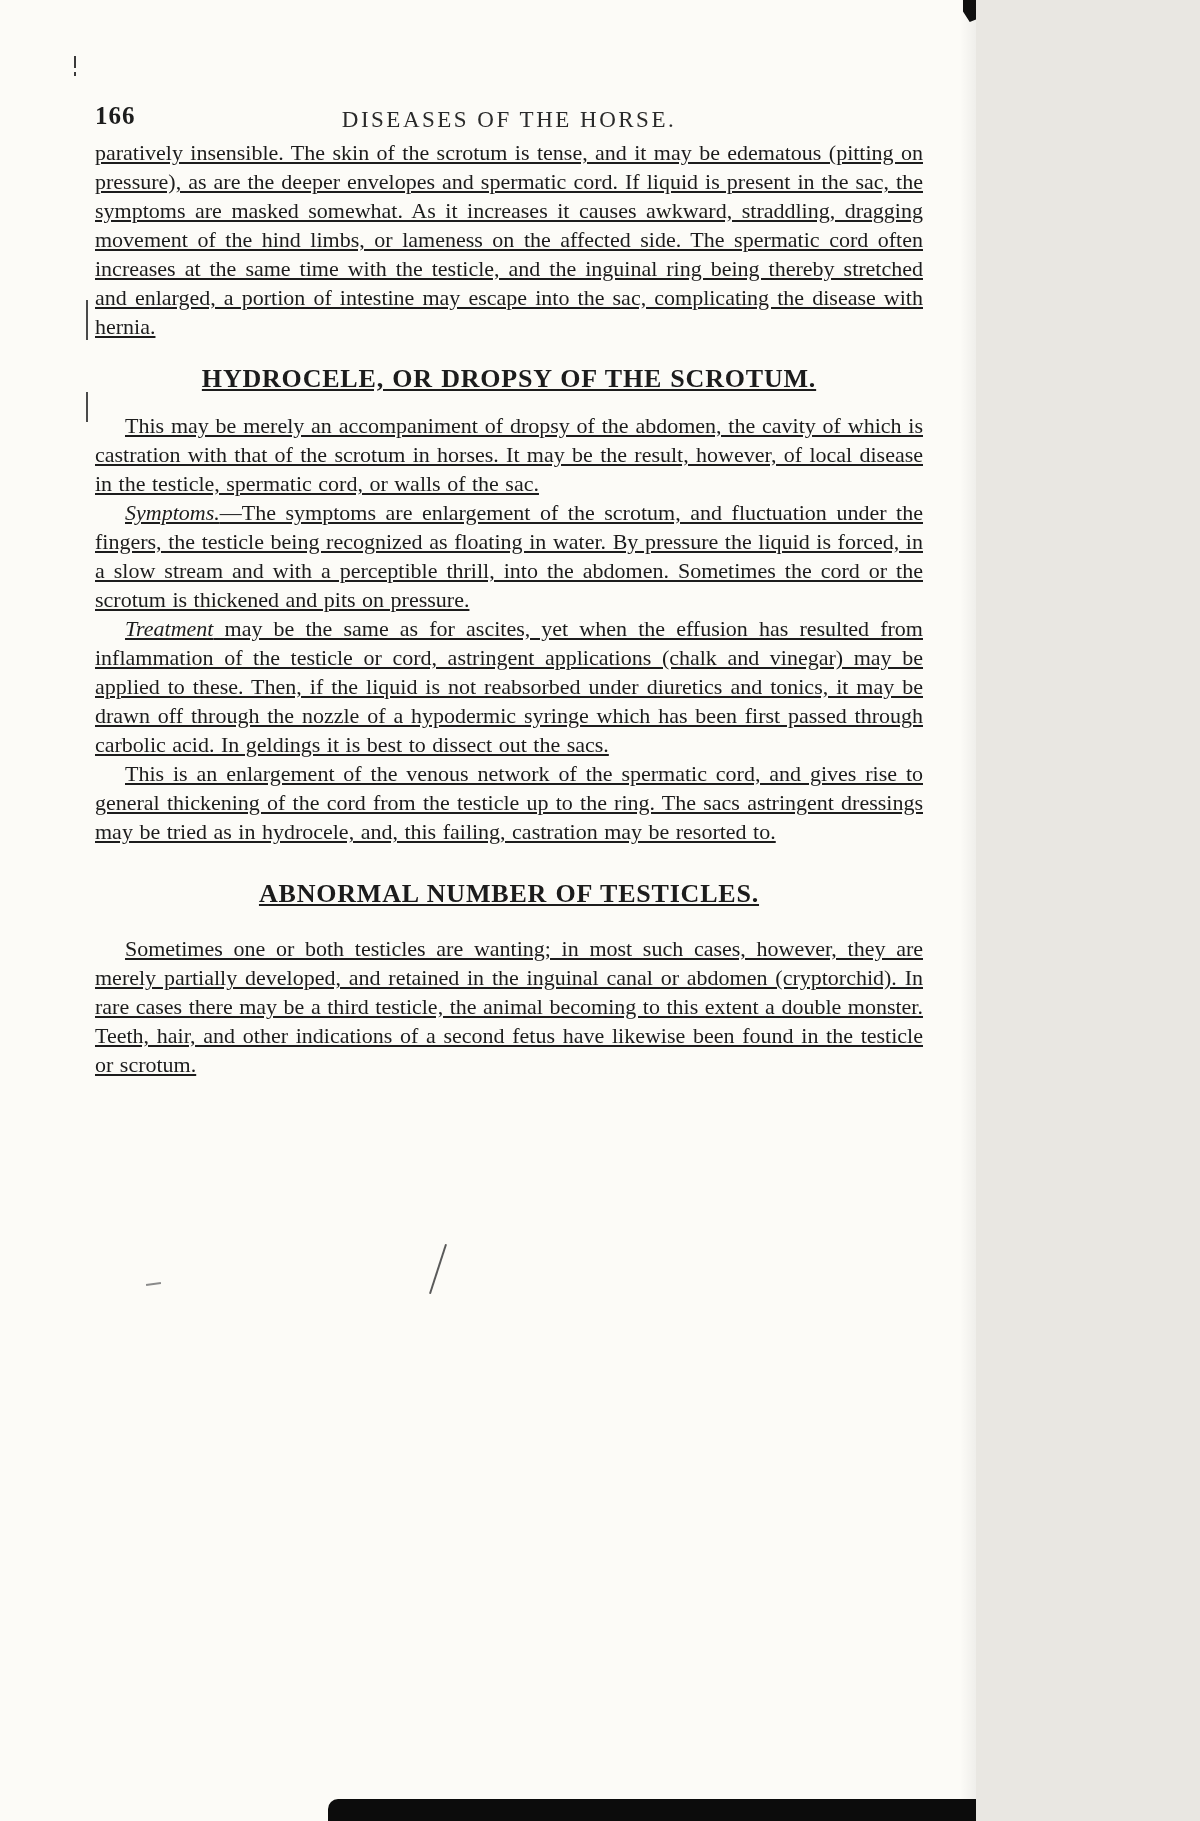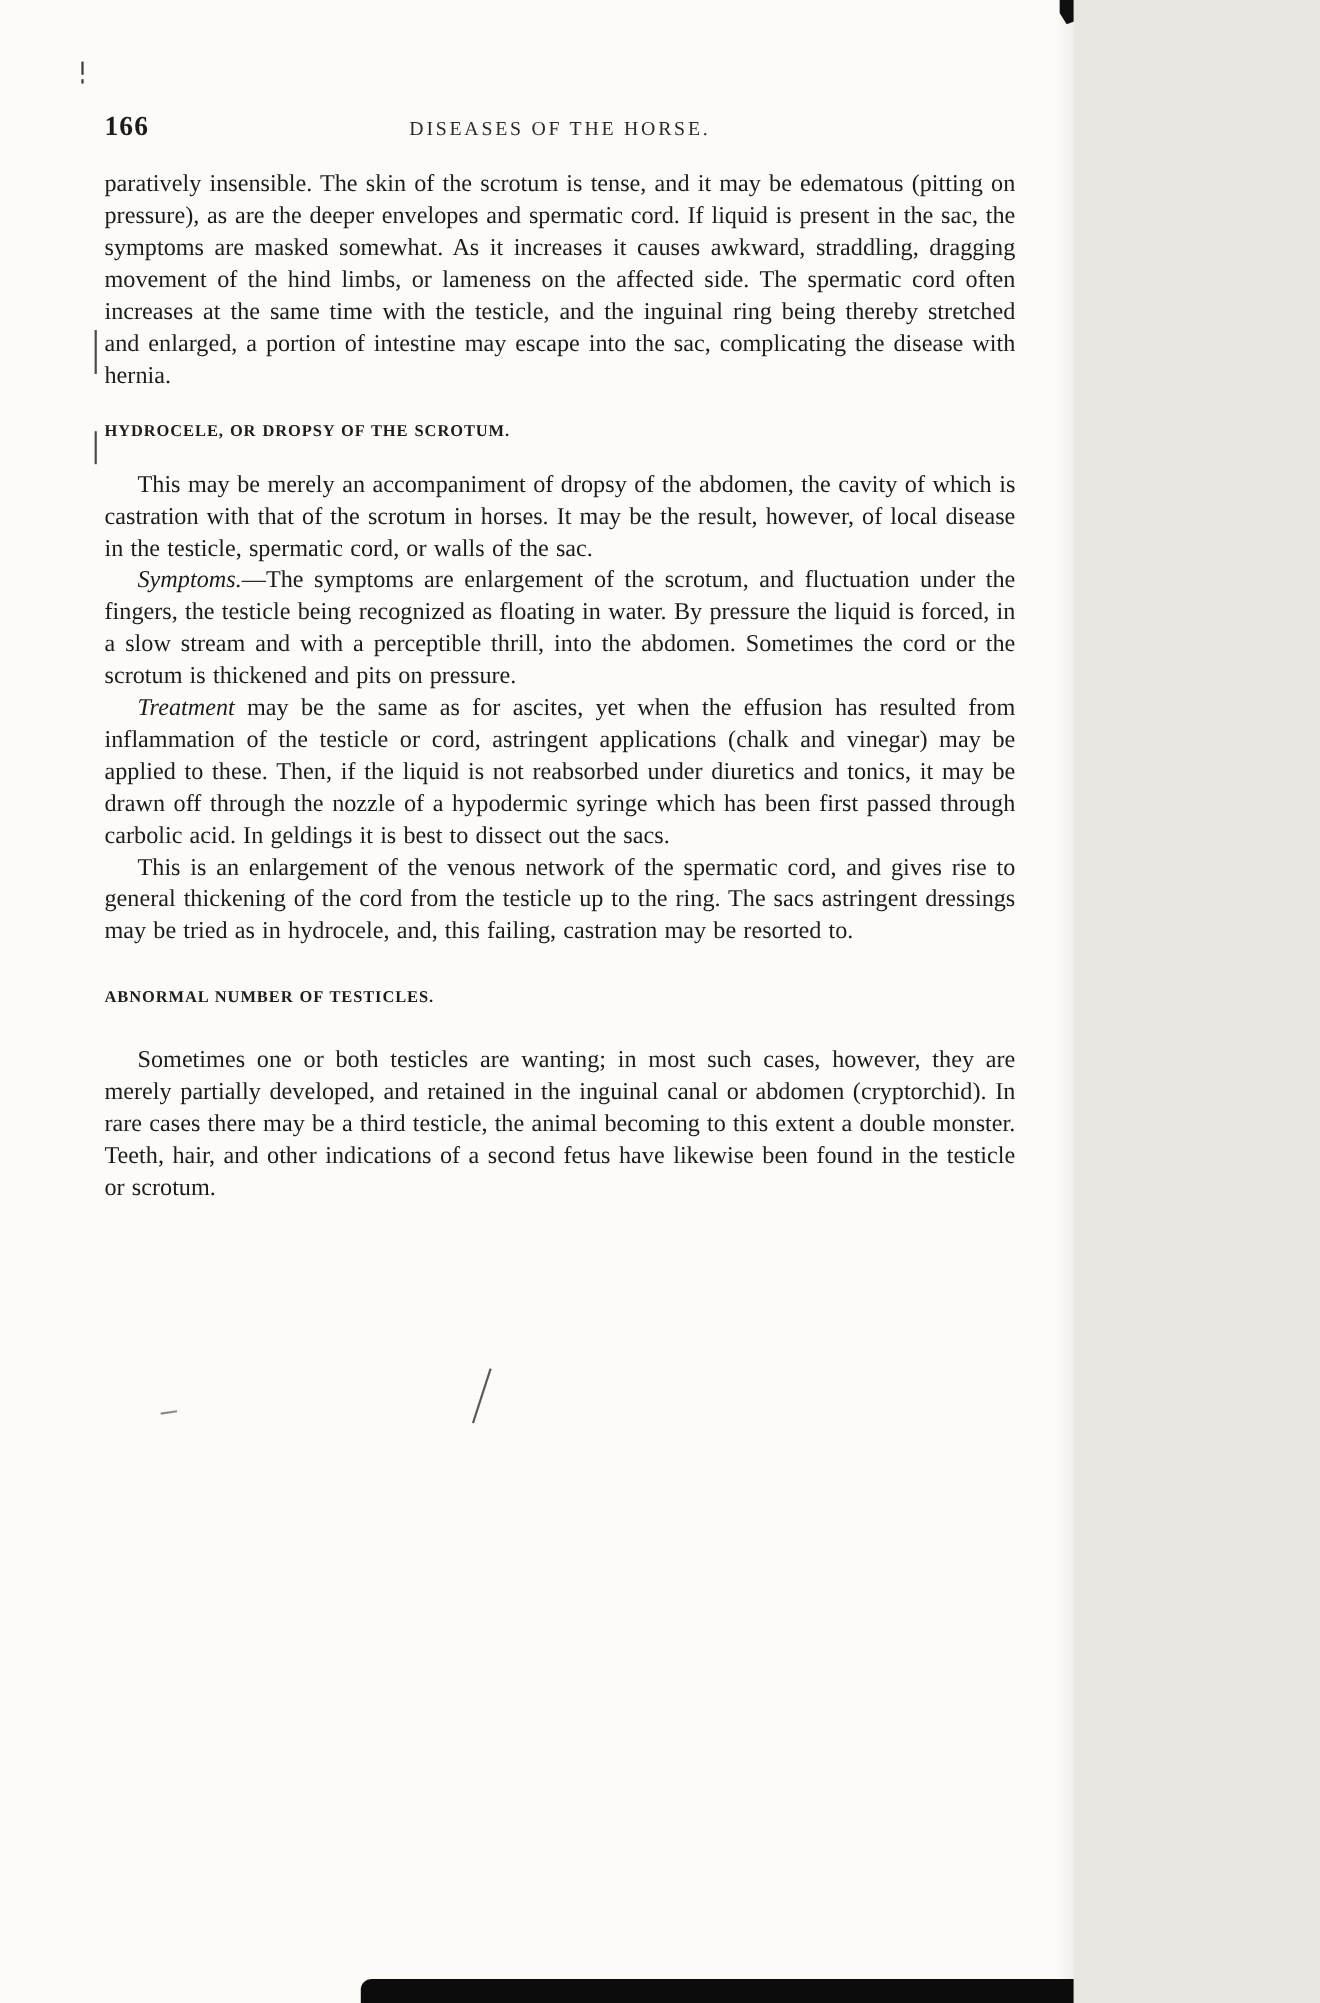--- a/index.html
+++ b/index.html
@@ -32,50 +32,51 @@
     position: absolute;
     left: 0;
     top: 0;
     font-size: 25px;
     font-weight: bold;
     letter-spacing: 1px;
   }
   .running-title {
     display: block;
     text-align: center;
-    font-size: 18px;
+    font-size: 23px;
     letter-spacing: 2.5px;
     padding-top: 5px;
     color: #2a2a2a;
   }
 
   
   .text-block {
     position: absolute;
-    top: 152px;
+    top: 138px;
     left: 95px;
     width: 828px;
     font-size: 22px;
     line-height: 29px;
     text-align: justify;
     word-spacing: 1px;
+    text-decoration: underline;
   }
   .text-block p {
     text-indent: 30px;
   }
   .text-block p.noindent {
     text-indent: 0;
   }
   .lead-italic {
     font-style: italic;
   }
 
   .section-heading {
-    text-align: left;
-    font-size: 15px;
+    text-align: center;
+    font-size: 26px;
     font-weight: bold;
     letter-spacing: 0.8px;
     text-indent: 0;
   }
   .section-heading.h-1 { margin: 23px 0 18px; }
   .section-heading.h-2 { margin: 17px 0 15px; }
   .section-heading.h-3 { margin: 33px 0 26px; }
 
   
   .artifact-corner {

